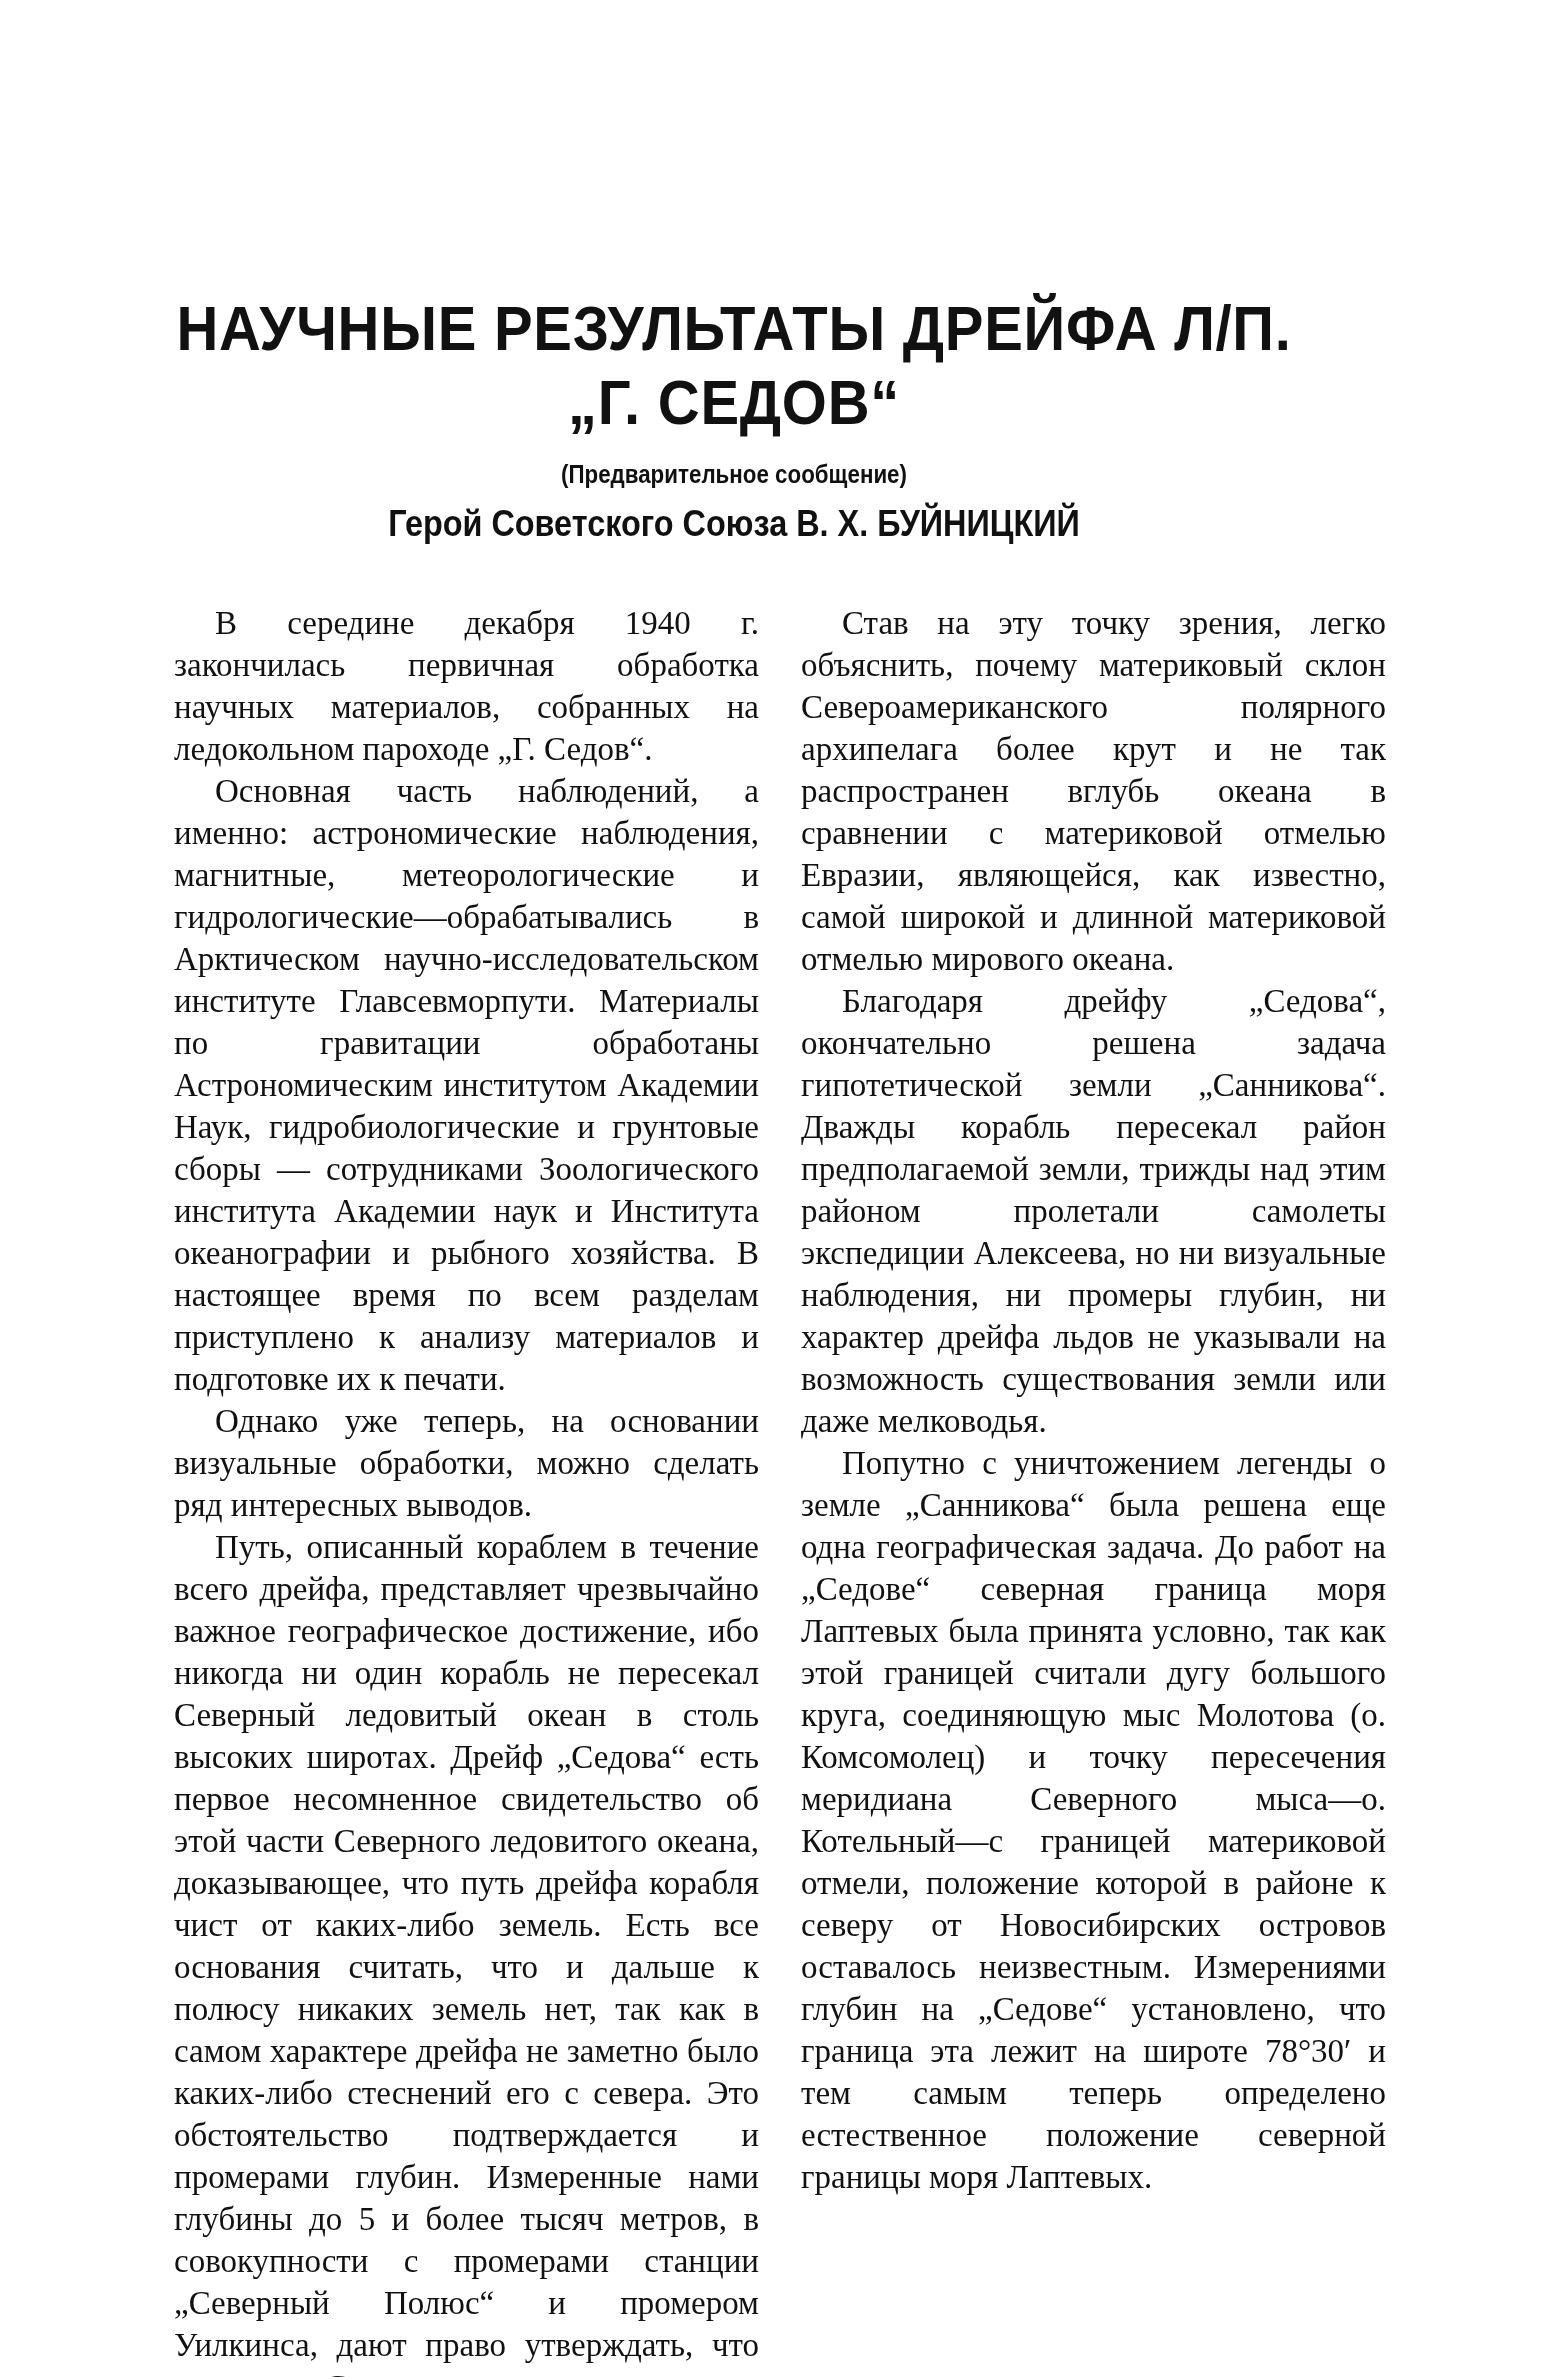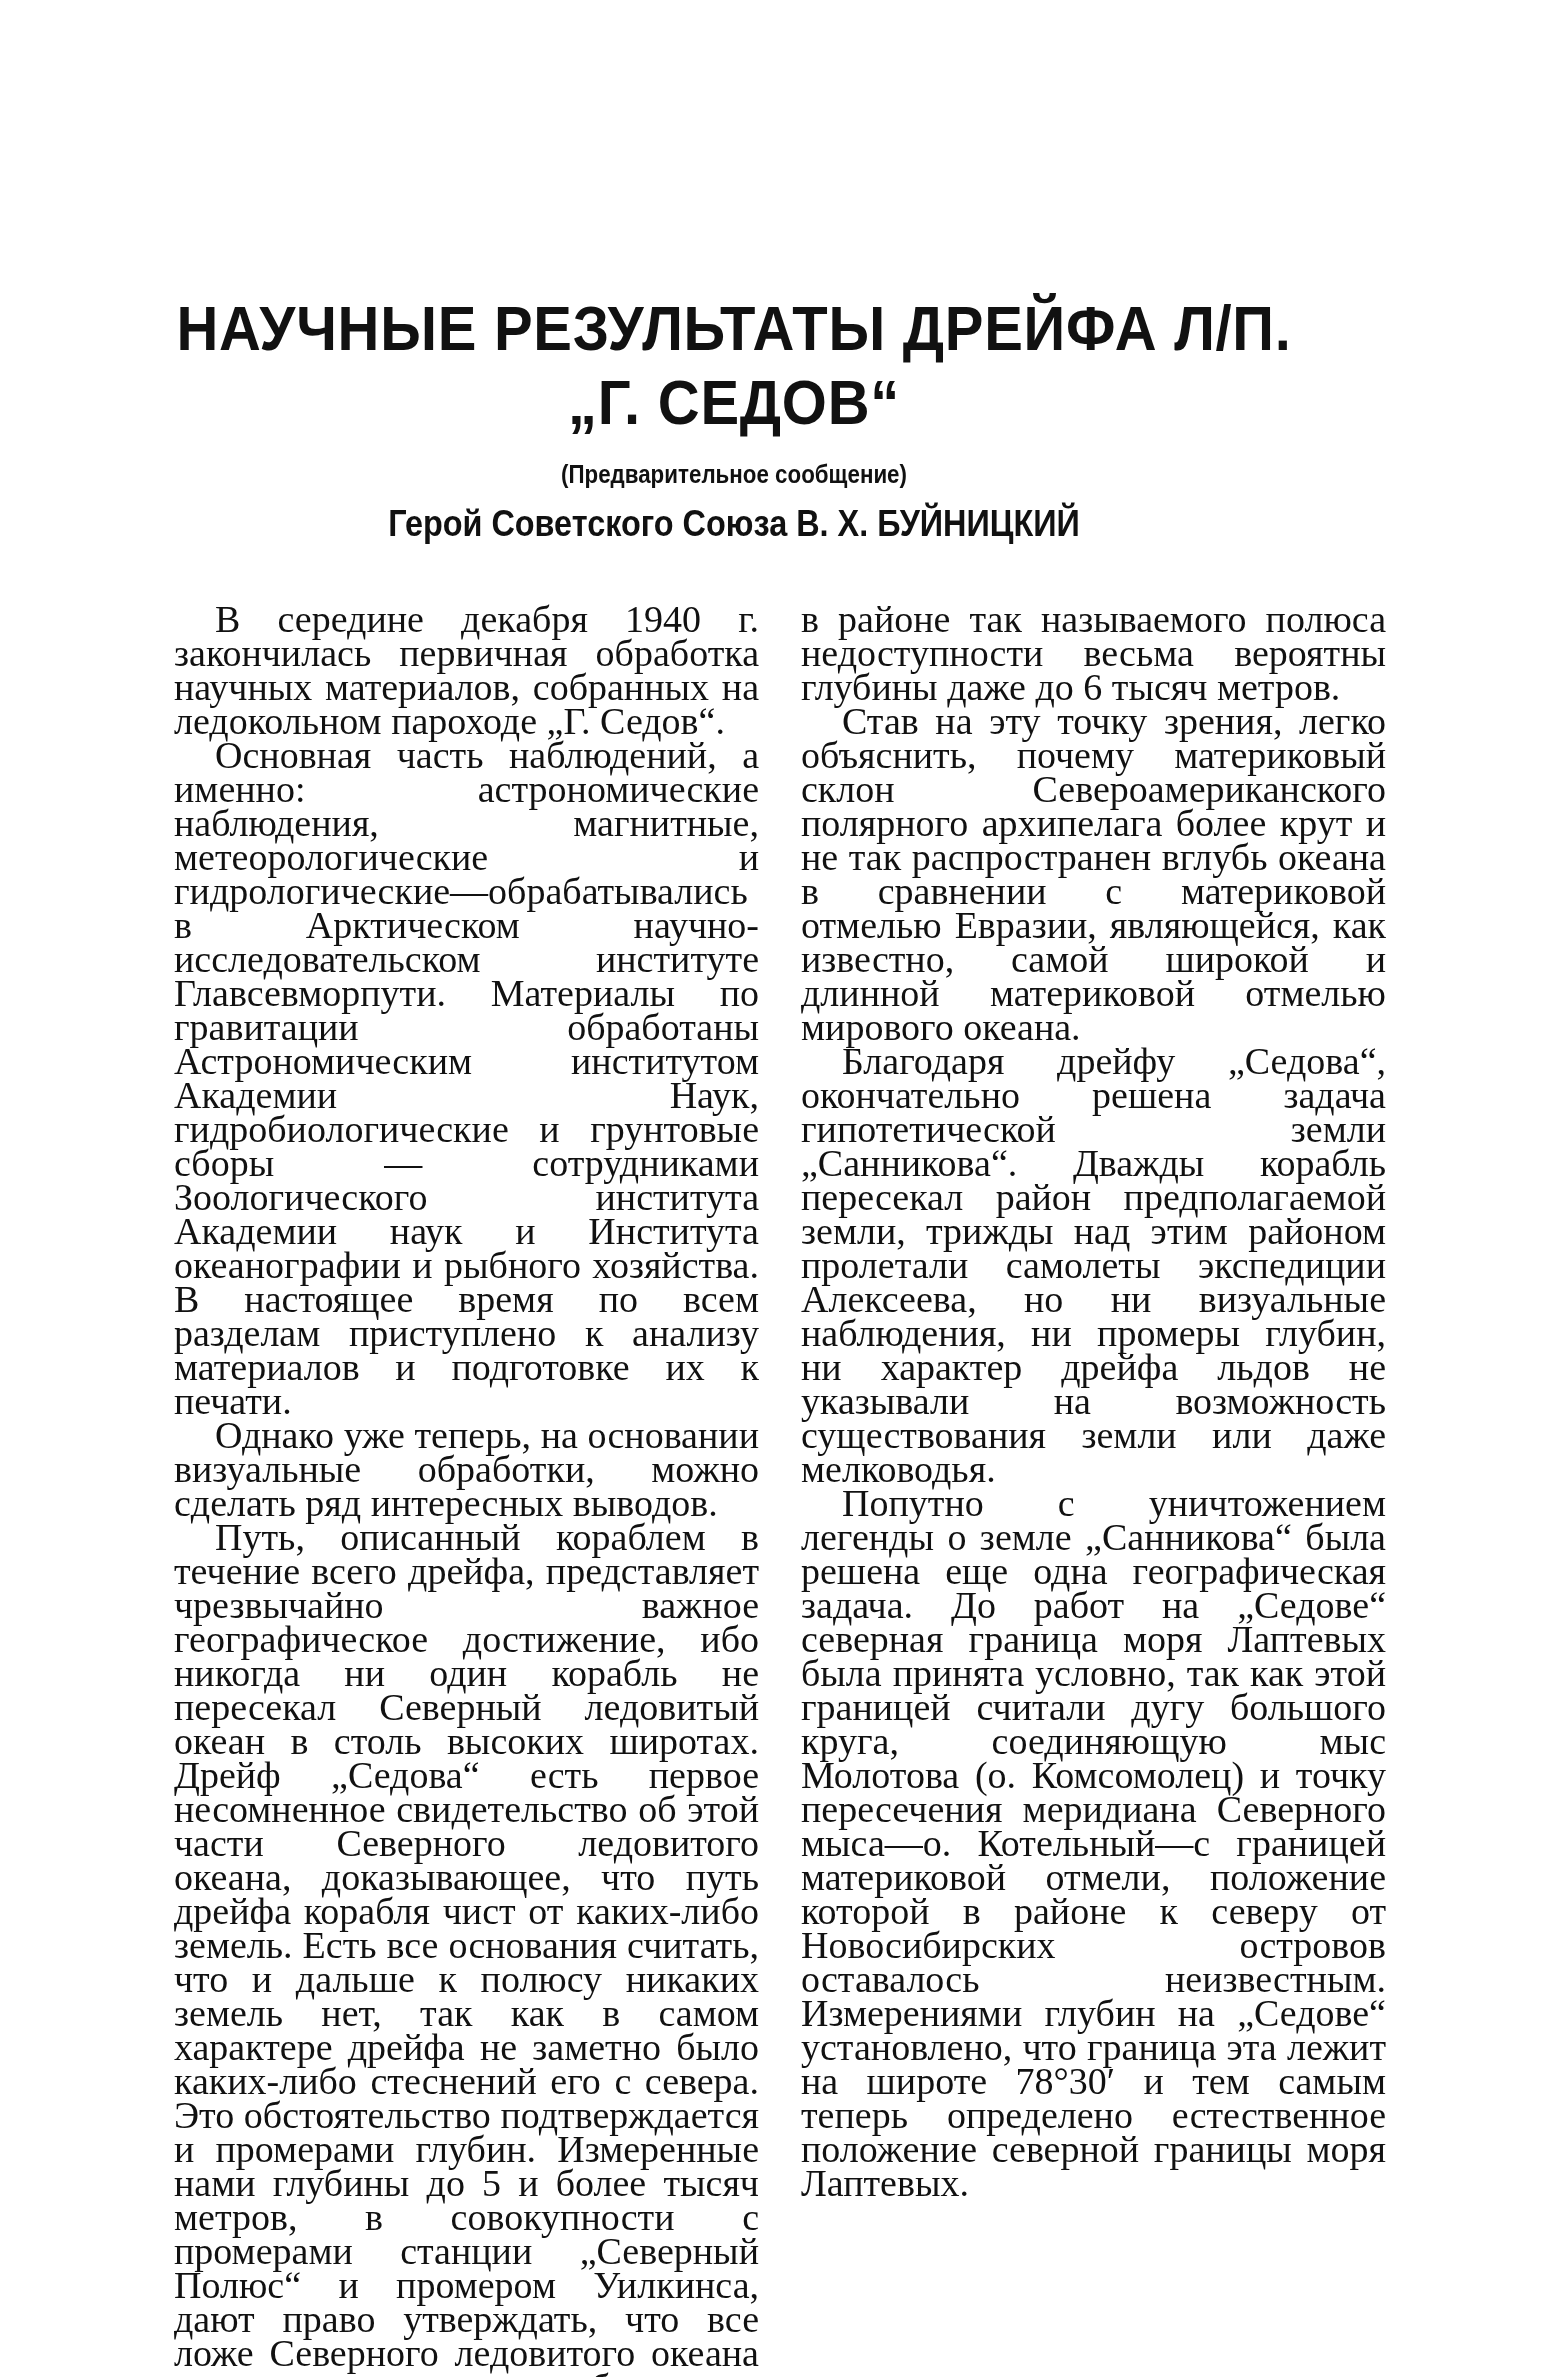--- a/index.html
+++ b/index.html
@@ -54,22 +54,22 @@
     left: 174px;
     width: 1212px;
     display: flex;
     justify-content: space-between;
   }
   .col {
     width: 585px;
   }
   .col p {
     margin: 0;
-    font-size: 38px;
-    line-height: 34px;
+    font-size: 33px;
+    line-height: 42px;
     text-align: justify;
     text-indent: 41px;
     hyphens: manual;
   }
   .col p.cont {
     text-indent: 0;
   }
 </style>
 </head>
 <body>
@@ -84,19 +84,18 @@
 </div>
 
 <div class="columns">
   <div class="col">
     <p>В середине декабря 1940 г. закончилась первичная обработка научных материалов, собранных на ледокольном пароходе „Г. Седов“.</p>
     <p>Основная часть наблюдений, а именно: астрономические наблюдения, магнитные, метеорологические и гидрологические—обрабатывались в Арктическом научно-исследовательском институте Главсевморпути. Материалы по гравитации обработаны Астрономическим институтом Академии Наук, гидробиологические и грунтовые сборы — сотрудниками Зоологического института Академии наук и Института океанографии и рыбного хозяйства. В настоящее время по всем разделам приступлено к анализу материалов и подготовке их к печати.</p>
     <p>Однако уже теперь, на основании визуальные обработки, можно сделать ряд интересных выводов.</p>
     <p>Путь, описанный кораблем в течение всего дрейфа, представляет чрезвычайно важное географическое достижение, ибо никогда ни один корабль не пересекал Северный ледовитый океан в столь высоких широтах. Дрейф „Седова“ есть первое несомненное свидетельство об этой части Северного ледовитого океана, доказывающее, что путь дрейфа корабля чист от каких-либо земель. Есть все основания считать, что и дальше к полюсу никаких земель нет, так как в самом характере дрейфа не заметно было каких-либо стеснений его с севера. Это обстоятельство подтверждается и промерами глубин. Измеренные нами глубины до 5 и более тысяч метров, в совокупности с промерами станции „Северный Полюс“ и промером Уилкинса, дают право утверждать, что все ложе Северного ледовитого океана отличается большими океаническими глубинами и что</p>
   </div>
   <div class="col">
-    <p class="cont">в районе так называемого полюса недоступности весьма вероятны глубины даже до 6 тысяч метров.</p>
     <p>Став на эту точку зрения, легко объяснить, почему материковый склон Североамериканского полярного архипелага более крут и не так распространен вглубь океана в сравнении с материковой отмелью Евразии, являющейся, как известно, самой широкой и длинной материковой отмелью мирового океана.</p>
     <p>Благодаря дрейфу „Седова“, окончательно решена задача гипотетической земли „Санникова“. Дважды корабль пересекал район предполагаемой земли, трижды над этим районом пролетали самолеты экспедиции Алексеева, но ни визуальные наблюдения, ни промеры глубин, ни характер дрейфа льдов не указывали на возможность существования земли или даже мелководья.</p>
     <p>Попутно с уничтожением легенды о земле „Санникова“ была решена еще одна географическая задача. До работ на „Седове“ северная граница моря Лаптевых была принята условно, так как этой границей считали дугу большого круга, соединяющую мыс Молотова (о. Комсомолец) и точку пересечения меридиана Северного мыса—о. Котельный—с границей материковой отмели, положение которой в районе к северу от Новосибирских островов оставалось неизвестным. Измерениями глубин на „Седове“ установлено, что граница эта лежит на широте 78°30′ и тем самым теперь определено естественное положение северной границы моря Лаптевых.</p>
   </div>
 </div>
 
 
 </body></html>

